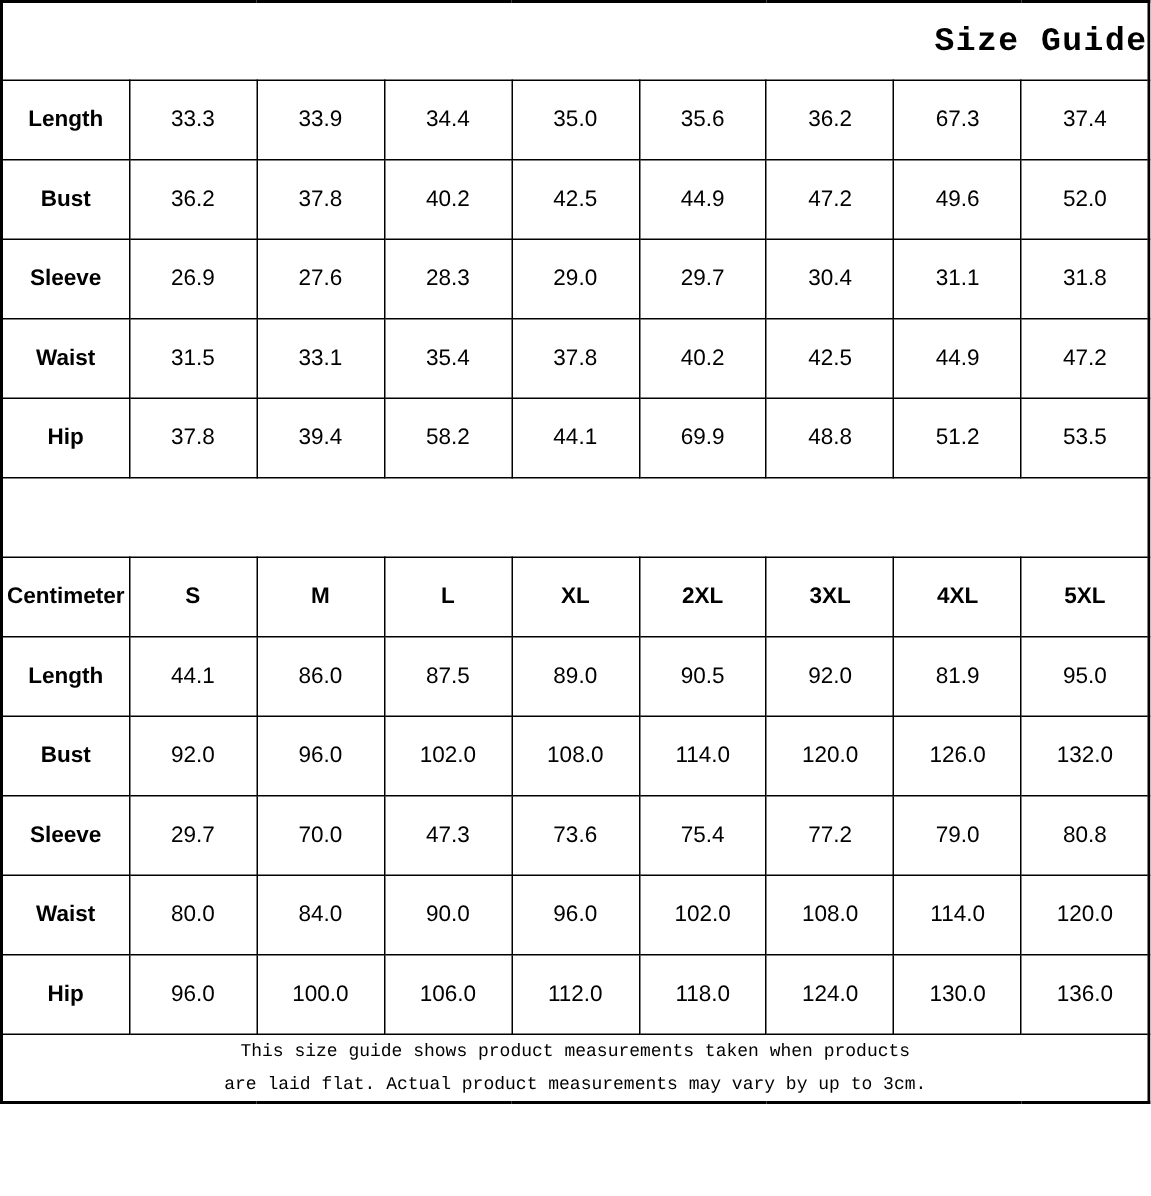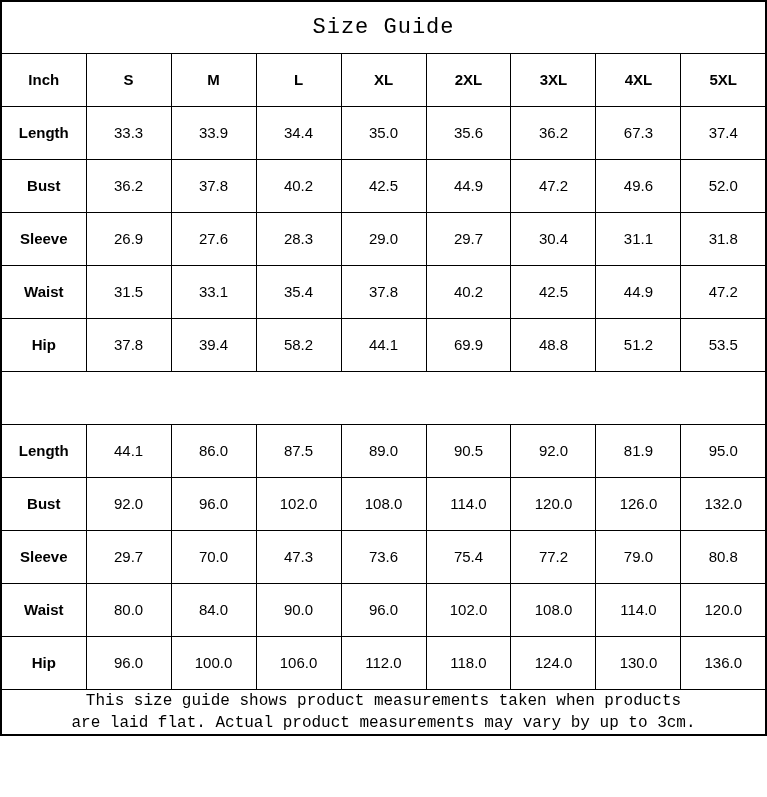--- a/index.html
+++ b/index.html
@@ -31,39 +31,40 @@
     vertical-align: middle;
     padding: 0;
     color: var(--text-color);
     overflow: hidden;
     white-space: nowrap;
   }
   tr.title-row td {
     height: 52px;
     font-family: "Liberation Mono", "DejaVu Sans Mono", monospace;
     font-size: 22px;
-    font-weight: normal;
+    font-weight: bold;
     letter-spacing: 1px;
+    text-align: right;
   }
   tr.size-row { height: 53px; }
   td.label-cell {
     font-family: "Liberation Sans", sans-serif;
     font-weight: bold;
     font-size: 15px;
   }
   td.value-cell {
     font-family: "Liberation Sans", sans-serif;
     font-weight: normal;
     font-size: 15px;
   }
   tr.spacer-row { height: 53px; }
   tr.footer-row td {
     height: 42px;
     font-family: "Liberation Mono", "DejaVu Sans Mono", monospace;
-    font-size: 16px;
+    font-size: 12px;
     line-height: 22px;
     white-space: nowrap;
   }
 </style>
 </head>
 <body>
 
 <table class="size-guide">
   <colgroup>
     <col style="width:11.12%">
@@ -75,31 +76,20 @@
     <col style="width:11.11%">
       <col style="width:11.11%">
       <col style="width:11.11%">
   </colgroup>
   <tbody>
     <tr class="title-row">
       <td colspan="9">Size Guide</td>
     </tr>
   </tbody>
   <tbody>
-      <tr class="size-row">
-        <td class="label-cell">Inch</td>
-        <td class="label-cell">S</td>
-        <td class="label-cell">M</td>
-        <td class="label-cell">L</td>
-        <td class="label-cell">XL</td>
-        <td class="label-cell">2XL</td>
-        <td class="label-cell">3XL</td>
-        <td class="label-cell">4XL</td>
-        <td class="label-cell">5XL</td>
-      </tr>
       <tr class="size-row">
         <td class="label-cell">Length</td>
         <td class="value-cell">33.3</td>
         <td class="value-cell">33.9</td>
         <td class="value-cell">34.4</td>
         <td class="value-cell">35.0</td>
         <td class="value-cell">35.6</td>
         <td class="value-cell">36.2</td>
         <td class="value-cell">67.3</td>
         <td class="value-cell">37.4</td>
@@ -148,20 +138,31 @@
         <td class="value-cell">51.2</td>
         <td class="value-cell">53.5</td>
       </tr>
     </tbody>
   <tbody>
     <tr class="spacer-row">
       <td colspan="9"></td>
     </tr>
   </tbody>
   <tbody>
+      <tr class="size-row">
+        <td class="label-cell">Centimeter</td>
+        <td class="label-cell">S</td>
+        <td class="label-cell">M</td>
+        <td class="label-cell">L</td>
+        <td class="label-cell">XL</td>
+        <td class="label-cell">2XL</td>
+        <td class="label-cell">3XL</td>
+        <td class="label-cell">4XL</td>
+        <td class="label-cell">5XL</td>
+      </tr>
       <tr class="size-row">
         <td class="label-cell">Length</td>
         <td class="value-cell">44.1</td>
         <td class="value-cell">86.0</td>
         <td class="value-cell">87.5</td>
         <td class="value-cell">89.0</td>
         <td class="value-cell">90.5</td>
         <td class="value-cell">92.0</td>
         <td class="value-cell">81.9</td>
         <td class="value-cell">95.0</td>

